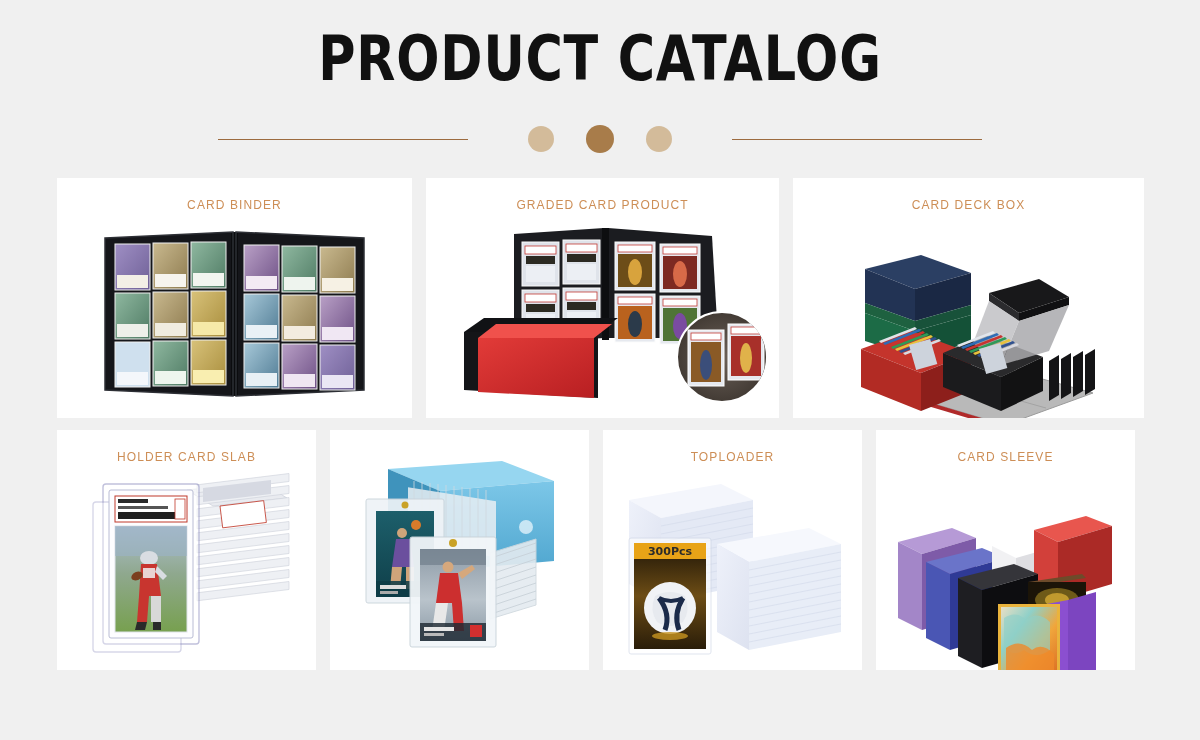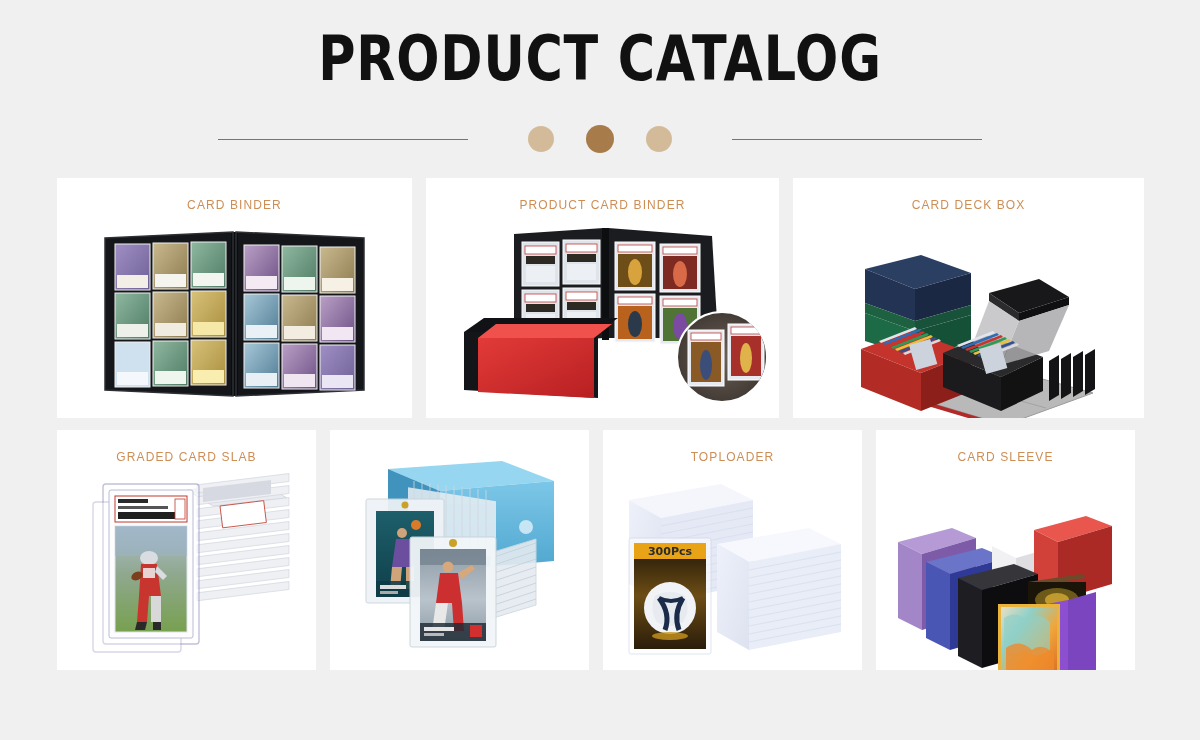--- a/index.html
+++ b/index.html
@@ -194,21 +194,21 @@
             <rect x="225" y="124" width="35" height="45" fill="url(#cb4)" stroke="#efefef" stroke-width="1"></rect>
             <rect x="227" y="154" width="31" height="13" fill="#efe6f2"></rect>
             <rect x="263" y="125" width="35" height="45" fill="url(#cb1)" stroke="#efefef" stroke-width="1"></rect>
             <rect x="265" y="155" width="31" height="13" fill="#eae6f4"></rect>
           </g>
         </svg>
       </div>
     </div>
 
     <div class="card r1c2">
-      <div class="card-title">PRODUCT CARD BINDER</div>
+      <div class="card-title">GRADED CARD PRODUCT</div>
       <div class="art">
         <svg viewBox="0 0 353 190" preserveAspectRatio="xMidYMid meet">
           <defs>
             <linearGradient id="redcov" x1="0" y1="0" x2="1" y2="1">
               <stop offset="0" stop-color="#e23b38"></stop>
                 <stop offset="1" stop-color="#b81f22"></stop>
             </linearGradient>
             <radialGradient id="circbg" cx="0.5" cy="0.5" r="0.6">
               <stop offset="0" stop-color="#6c6159"></stop>
                 <stop offset="1" stop-color="#3a332d"></stop>
@@ -341,21 +341,21 @@
             <path d="M292 110 L302 104 L302 144 L292 150 Z"></path>
           </g>
         </svg>
       </div>
     </div>
   </div>
 
   <div class="row row-2">
 
     <div class="card r2c1">
-      <div class="card-title">GRADED CARD SLAB</div>
+      <div class="card-title">HOLDER CARD SLAB</div>
       <div class="art">
         <svg viewBox="0 0 259 190" preserveAspectRatio="xMidYMid meet">
           <defs>
             <linearGradient id="fieldg" x1="0" y1="0" x2="0" y2="1">
               <stop offset="0" stop-color="#aebfcf"></stop>
               <stop offset="0.45" stop-color="#8fa88e"></stop>
               <stop offset="1" stop-color="#77a04f"></stop>
             </linearGradient>
           </defs>
 

